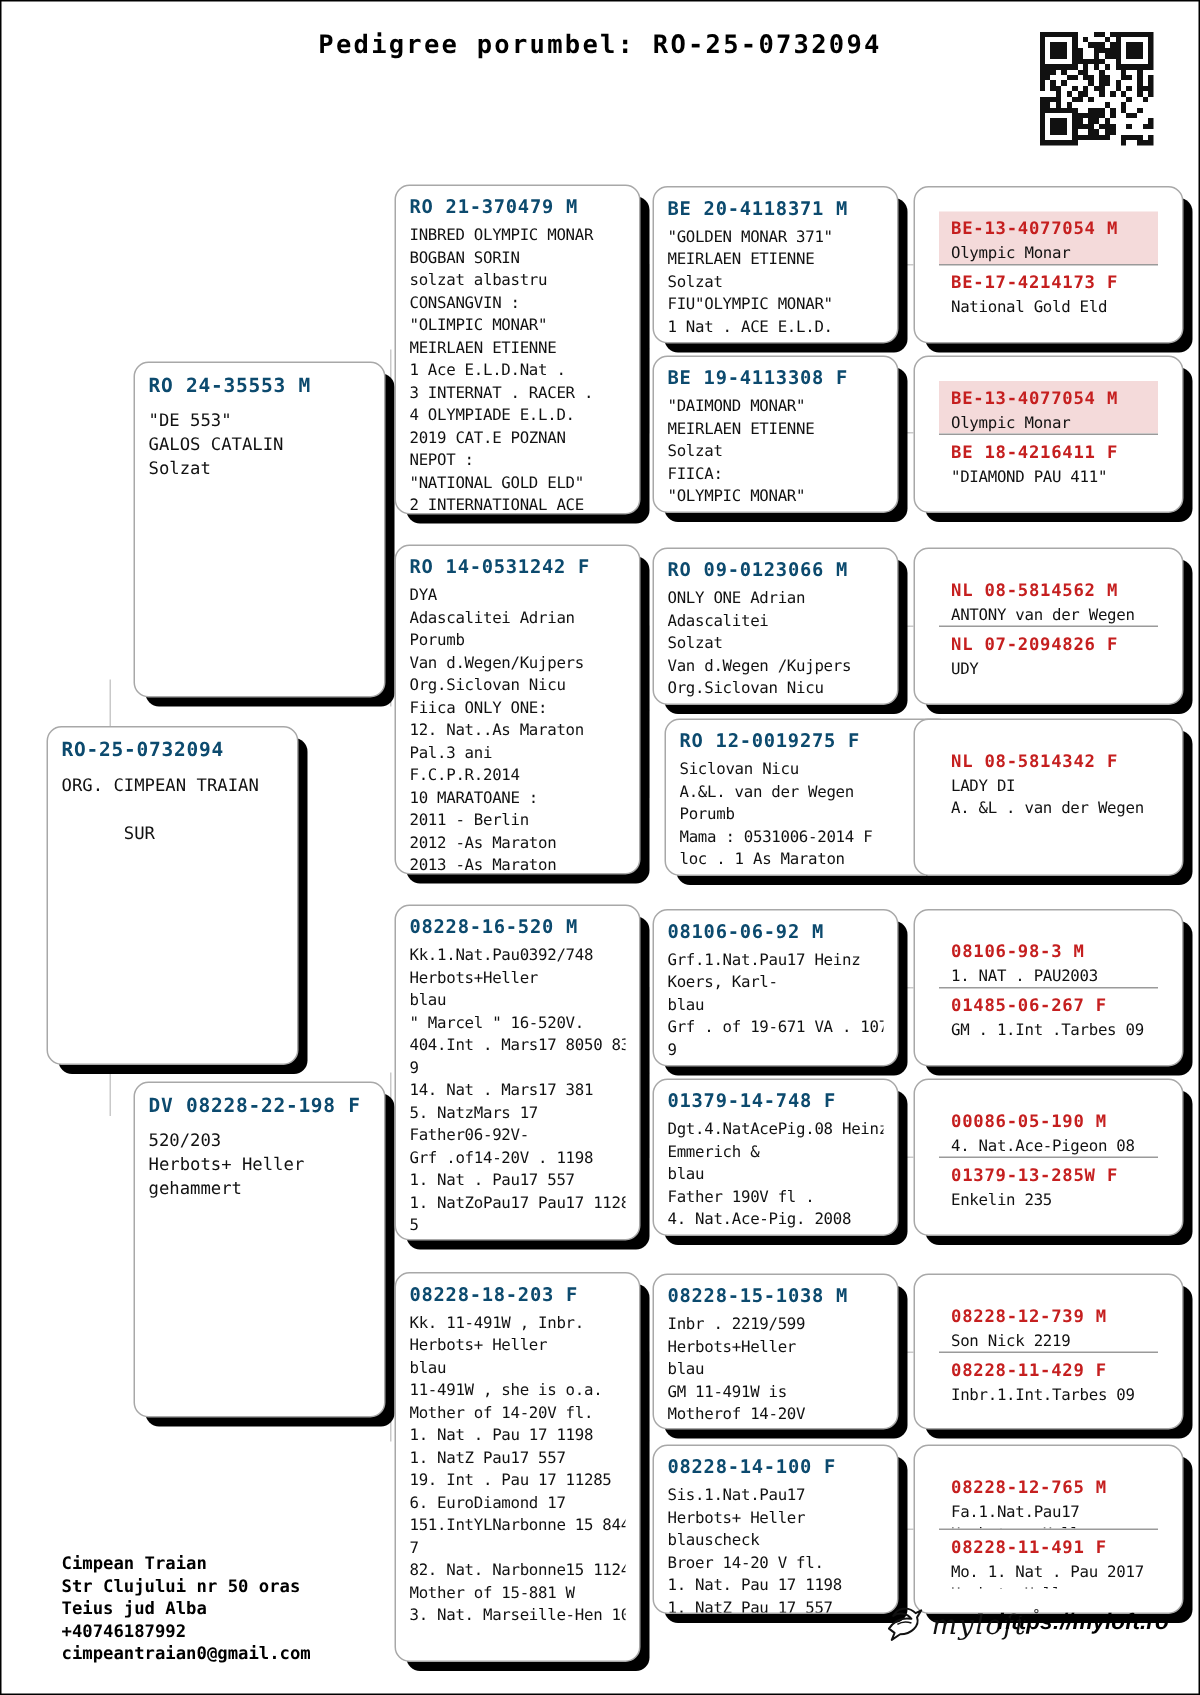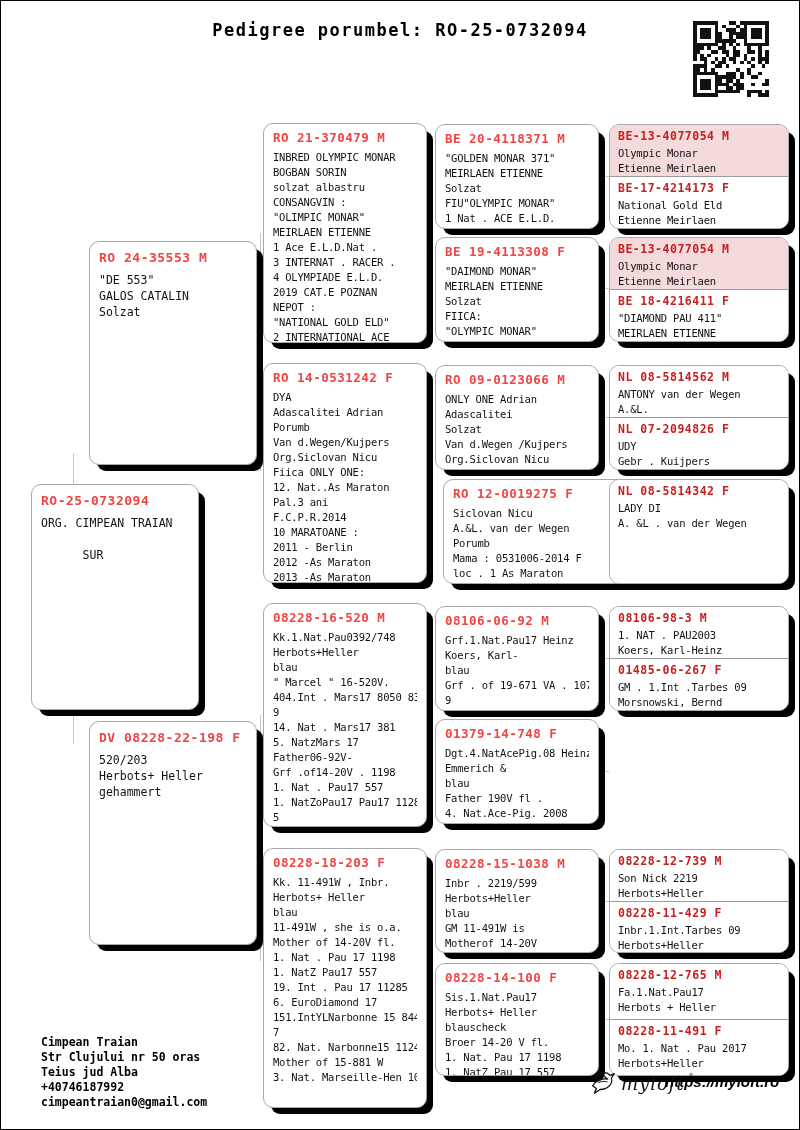--- a/index.html
+++ b/index.html
@@ -7,28 +7,28 @@
         border:1px solid #000;box-sizing:border-box;overflow:hidden;
         font-family:"DejaVu Sans Mono",monospace;color:#111;}
   #title{position:absolute;left:0;top:18px;width:100%;text-align:center;margin:0;
          font:bold 17px/22px "DejaVu Sans Mono",monospace;letter-spacing:1.5px;color:#000;}
   #qr{position:absolute;left:692px;top:20px;width:76px;height:76px;}
   #tree{position:absolute;left:0;top:0;width:800px;height:1130px;}
   .conn{position:absolute;background:#c9c9c9;}
   .box{position:absolute;background:#fff;border:1px solid #a8a8a8;border-radius:10px;
        box-shadow:7px 7px 0 -1px #000;overflow:hidden;box-sizing:border-box;
        padding:5px 9px;}
-  .box .ring{font:bold 12.5px/17px "DejaVu Sans Mono",monospace;color:#ef4444;
+  .box .ring{font:bold 12.5px/17px "DejaVu Sans Mono",monospace;color:#0c4a6e;
              letter-spacing:.5px;margin-bottom:4px;white-space:pre;}
   .box .body{font:10.5px/15px "DejaVu Sans Mono",monospace;letter-spacing:-.2px;
              white-space:pre;overflow:hidden;}
   .box.big{padding:7px 9px;}
   .box.big .ring{font-size:13px;margin-bottom:6px;}
   .box.big .body{font-size:11.5px;line-height:16px;letter-spacing:0;}
-  .box.group{padding:0;display:flex;flex-direction:column;}
+  .box.group{padding:16px;display:flex;flex-direction:column;}
   .entry{flex:1;padding:3px 8px;overflow:hidden;background:#fff;}
   .entry + .entry{border-top:1px solid #9a9a9a;}
   .entry.hl{background:#f4dada;}
   .entry .ring{font:bold 11.5px/16px "DejaVu Sans Mono",monospace;color:#c51f1f;
                letter-spacing:.5px;margin-bottom:2px;white-space:pre;}
   .entry .body{font:10.5px/15px "DejaVu Sans Mono",monospace;letter-spacing:-.2px;white-space:pre;}
   #owner{position:absolute;left:40px;top:1034px;
          font:bold 11.5px/15px "DejaVu Sans Mono",monospace;white-space:pre;color:#000;}
   #brand{position:absolute;left:586px;top:1066px;display:flex;align-items:center;gap:4px;}
   #brandname{font:italic 18px/22px "DejaVu Serif",serif;color:#111;letter-spacing:1px;}
@@ -508,20 +508,32 @@
           <div class="ring">08106-98-3 M</div>
           <div class="body">1. NAT . PAU2003
 Koers, Karl-Heinz</div>
         </div>
         <div class="entry">
           <div class="ring">01485-06-267 F</div>
           <div class="body">GM . 1.Int .Tarbes 09
 Morsnowski, Bernd</div>
         </div>
       </div>
+      <div class="box group" style="left: 608px; top: 718px; width: 180px; height: 105px;">
+        <div class="entry">
+          <div class="ring">00086-05-190 M</div>
+          <div class="body">4. Nat.Ace-Pigeon 08
+SG Emmerich &amp; Heinz</div>
+        </div>
+        <div class="entry">
+          <div class="ring">01379-13-285W F</div>
+          <div class="body">Enkelin 235
+Emmerich &amp; Heinz</div>
+        </div>
+      </div>
       <div class="box group" style="left: 608px; top: 848px; width: 180px; height: 104px;">
         <div class="entry">
           <div class="ring">08228-12-739 M</div>
           <div class="body">Son Nick 2219
 Herbots+Heller</div>
         </div>
         <div class="entry">
           <div class="ring">08228-11-429 F</div>
           <div class="body">Inbr.1.Int.Tarbes 09
 Herbots+Heller</div>

